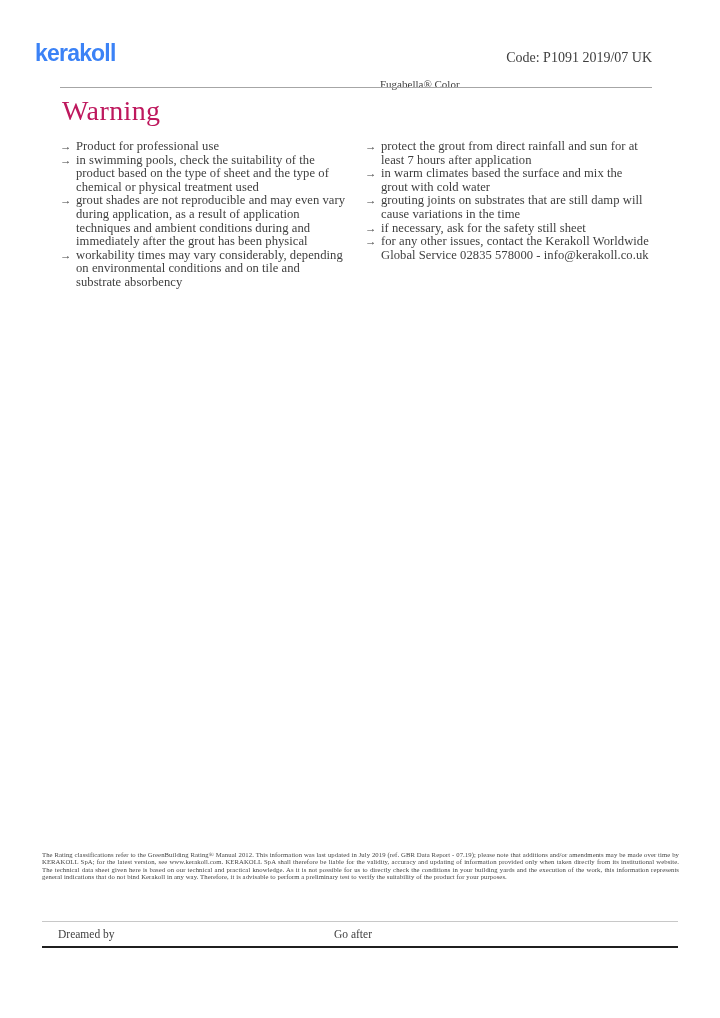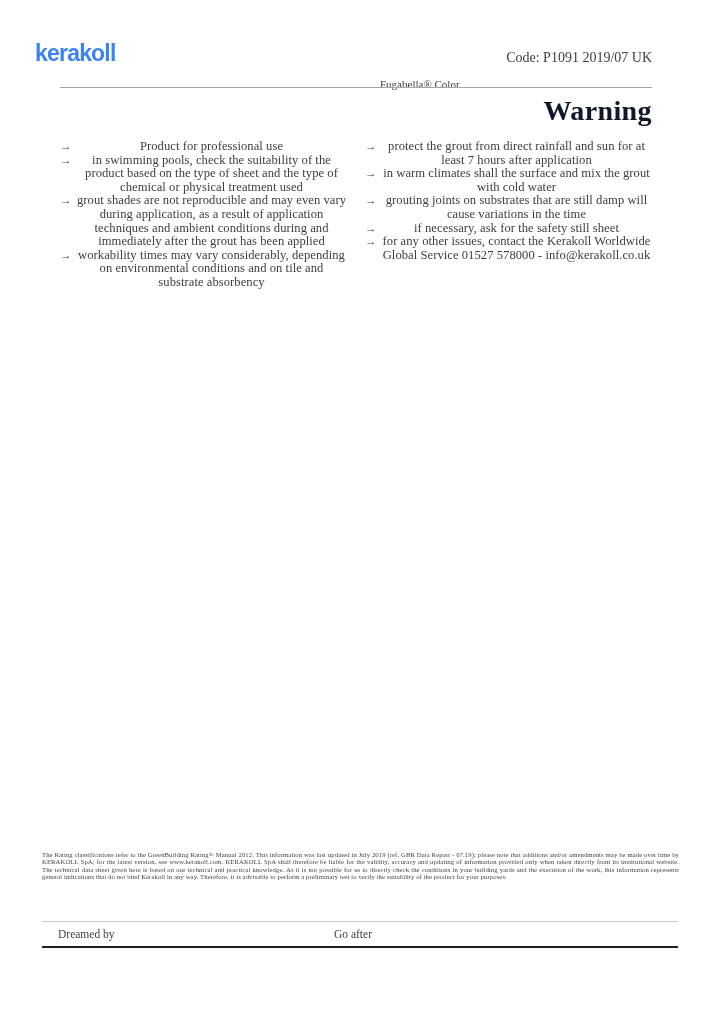--- a/index.html
+++ b/index.html
@@ -18,28 +18,28 @@
     font-weight:700;font-size:23px;letter-spacing:-0.8px;color:#3b82f6;text-align:center;
   }
   .product{position:absolute;left:380px;top:50px;font-size:11px;color:#3e3e3e;margin-top:28px;}
   .code{position:absolute;right:68px;top:50px;font-size:14px;color:#3e3e3e;}
   
   .warning{
     position:absolute;left:60px;top:87px;width:592px;
     border-top:1px solid #a6a6a6;
   }
   .warning h1{
-    font-size:28px;font-weight:700;letter-spacing:0.4px;
-    margin:7px 0 13px 2px;color:#0f172a;text-align:right;
+    font-size:28px;font-weight:400;letter-spacing:0.4px;
+    margin:7px 0 13px 2px;color:#be185d;
   }
   .cols{display:flex;gap:18px;}
   .col{list-style:none;margin:0;padding:0;width:287px;}
   .item{display:flex;font-size:12.6px;line-height:13.6px;letter-spacing:0.05px;}
   .arrow{flex:0 0 16px;width:16px;font-size:11.5px;}
-  .txt{flex:1;text-align:center;}
+  .txt{flex:1;}
   
   .disclaimer{
     position:absolute;left:42px;top:851px;width:637px;
     font-size:6.7px;line-height:7.3px;letter-spacing:0.08px;
     text-align:justify;color:#454545;margin:0;
   }
   
   .rule-light{position:absolute;left:42px;top:921px;width:636px;height:1px;background:#c8c8c8;}
   .rule-dark{position:absolute;left:42px;top:946px;width:636px;height:2px;background:#1f1f1f;}
   .f-heads{position:absolute;left:58px;top:928px;width:636px;display:flex;font-size:11.5px;}
@@ -64,47 +64,47 @@
           <li class="item">
           <span class="arrow">→</span>
           <span class="txt">Product for professional use</span>
         </li>
           <li class="item">
           <span class="arrow">→</span>
           <span class="txt">in swimming pools, check the suitability of the product based on the type of sheet and the type of chemical or physical treatment used</span>
         </li>
           <li class="item">
           <span class="arrow">→</span>
-          <span class="txt">grout shades are not reproducible and may even vary during application, as a result of application techniques and ambient conditions during and immediately after the grout has been applied</span>
+          <span class="txt">grout shades are not reproducible and may even vary during application, as a result of application techniques and ambient conditions during and immediately after the grout has been physical</span>
         </li>
           <li class="item">
           <span class="arrow">→</span>
           <span class="txt">workability times may vary considerably, depending on environmental conditions and on tile and substrate absorbency</span>
         </li>
         </ul>
       <ul class="col">
           <li class="item">
           <span class="arrow">→</span>
           <span class="txt">protect the grout from direct rainfall and sun for at least 7 hours after application</span>
         </li>
           <li class="item">
           <span class="arrow">→</span>
-          <span class="txt">in warm climates shall the surface and mix the grout with cold water</span>
+          <span class="txt">in warm climates based the surface and mix the grout with cold water</span>
         </li>
           <li class="item">
           <span class="arrow">→</span>
           <span class="txt">grouting joints on substrates that are still damp will cause variations in the time</span>
         </li>
           <li class="item">
           <span class="arrow">→</span>
           <span class="txt">if necessary, ask for the safety still sheet</span>
         </li>
           <li class="item">
           <span class="arrow">→</span>
-          <span class="txt">for any other issues, contact the Kerakoll Worldwide Global Service 01527 578000 - info@kerakoll.co.uk</span>
+          <span class="txt">for any other issues, contact the Kerakoll Worldwide Global Service 02835 578000 - info@kerakoll.co.uk</span>
         </li>
         </ul>
     </div>
   </section>
 
   <p class="disclaimer">The Rating classifications refer to the GreenBuilding Rating® Manual 2012. This information was last updated in July 2019 (ref. GBR Data Report - 07.19); please note that additions and/or amendments may be made over time by KERAKOLL SpA; for the latest version, see www.kerakoll.com. KERAKOLL SpA shall therefore be liable for the validity, accuracy and updating of information provided only when taken directly from its institutional website. The technical data sheet given here is based on our technical and practical knowledge. As it is not possible for us to directly check the conditions in your building yards and the execution of the work, this information represents general indications that do not bind Kerakoll in any way. Therefore, it is advisable to perform a preliminary test to verify the suitability of the product for your purposes.</p>
 
   <div class="rule-light"></div>
   <div class="f-heads">
     <div class="fc1">Dreamed by</div>

